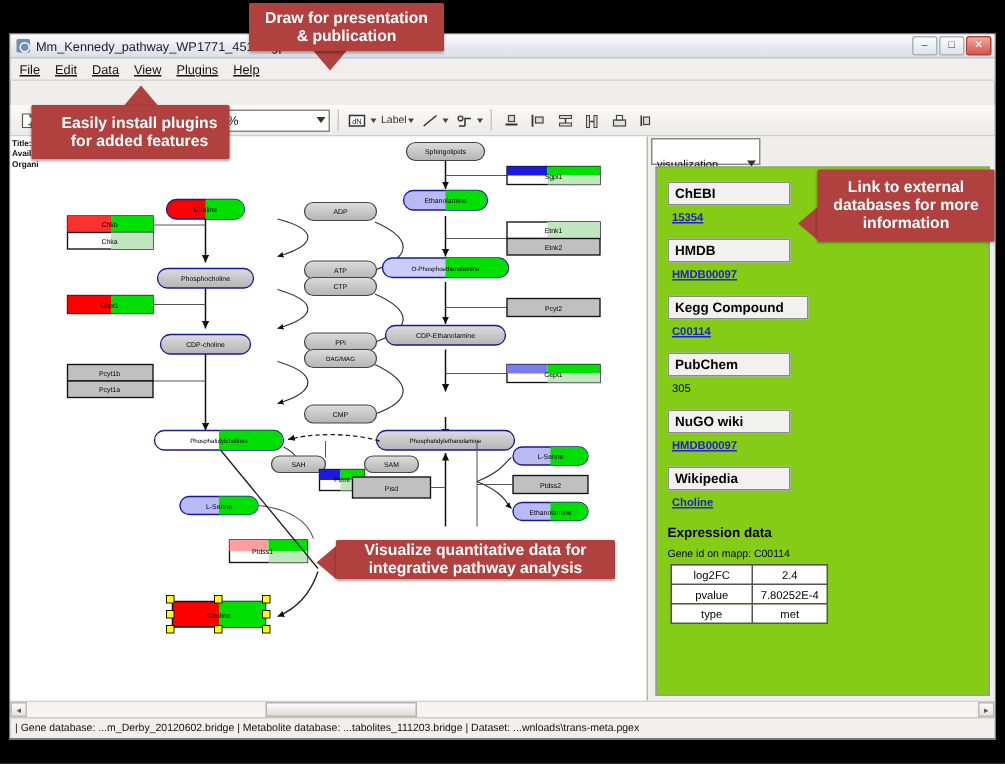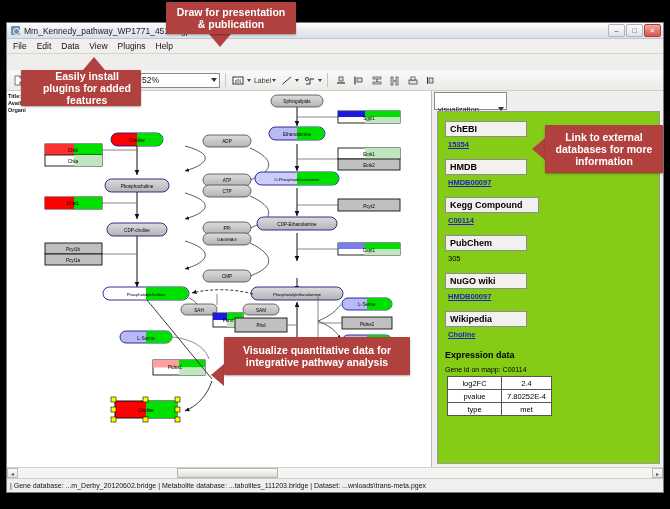--- a/index.html
+++ b/index.html
@@ -53,21 +53,21 @@
   .win-btn.close { background: linear-gradient(#f0a7a0,#d4564b); border-color:#ab3f36; color:#fff;}
 
   .menubar {
     height: 15px;
     background: #f0efed;
     border-bottom: 1px solid #d6d4d1;
     display: flex; align-items: center;
     padding-left: 5px; gap: 8px;
     font-size: 8.5px; color: #111;
   }
-  .menu-item { padding: 0 1px; cursor: default; }
+  .menu-item { padding: 0 1px; cursor: default; text-decoration: underline; }
 
   .toolbar {
     height: 21px;
     background: linear-gradient(#fafaf9,#eceae7);
     border-bottom: 1px solid #cfcdca;
     display: flex; align-items: center;
     padding-left: 4px; gap: 3px; margin-top: 16px;
   }
   .tbtn {
     width: 15px; height: 15px;
@@ -677,23 +677,23 @@
     </div>
 
     <div class="statusbar">
       <span>| Gene database: ...m_Derby_20120602.bridge | Metabolite database: ...tabolites_111203.bridge | Dataset: ...wnloads\trans-meta.pgex</span>
     </div>
   </div>
 
   <div class="callout" style="left:166px; top:2px; width:130px; height:32px; font-size:10.5px;">Draw for presentation &amp; publication</div>
   <div class="arrow-down" style="left:209px; top:34px;"></div>
 
-  <div class="callout" style="left:21px; top:70px; width:120px; height:36px; font-size:10.5px;padding-left:18px;">Easily install plugins for added features</div>
+  <div class="callout" style="left:21px; top:70px; width:132px; height:36px; font-size:10.5px;padding-left:18px;">Easily install plugins for added features</div>
   <div class="arrow-up" style="left:83px; top:57px;"></div>
   <div class="stem-v" style="left:90px; top:62px; width:8px; height:10px;"></div>
 
-  <div class="callout" style="left:545px; top:125px; width:118px; height:48px; font-size:10.5px;">Link  to external databases  for more information</div>
+  <div class="callout" style="left:545px; top:113px; width:118px; height:48px; font-size:10.5px;">Link  to external databases  for more information</div>
   <div class="arrow-left" style="left:532px; top:138px;"></div>
 
-  <div class="callout" style="left:224px; top:337px; width:186px; height:38px; font-size:10.5px;">Visualize quantitative data  for integrative pathway analysis</div>
+  <div class="callout" style="left:224px; top:360px; width:186px; height:26px; font-size:10.5px;">Visualize quantitative data  for integrative pathway analysis</div>
   <div class="arrow-left" style="left:211px; top:364px;"></div>
 
 </div>
 
 </body></html>

